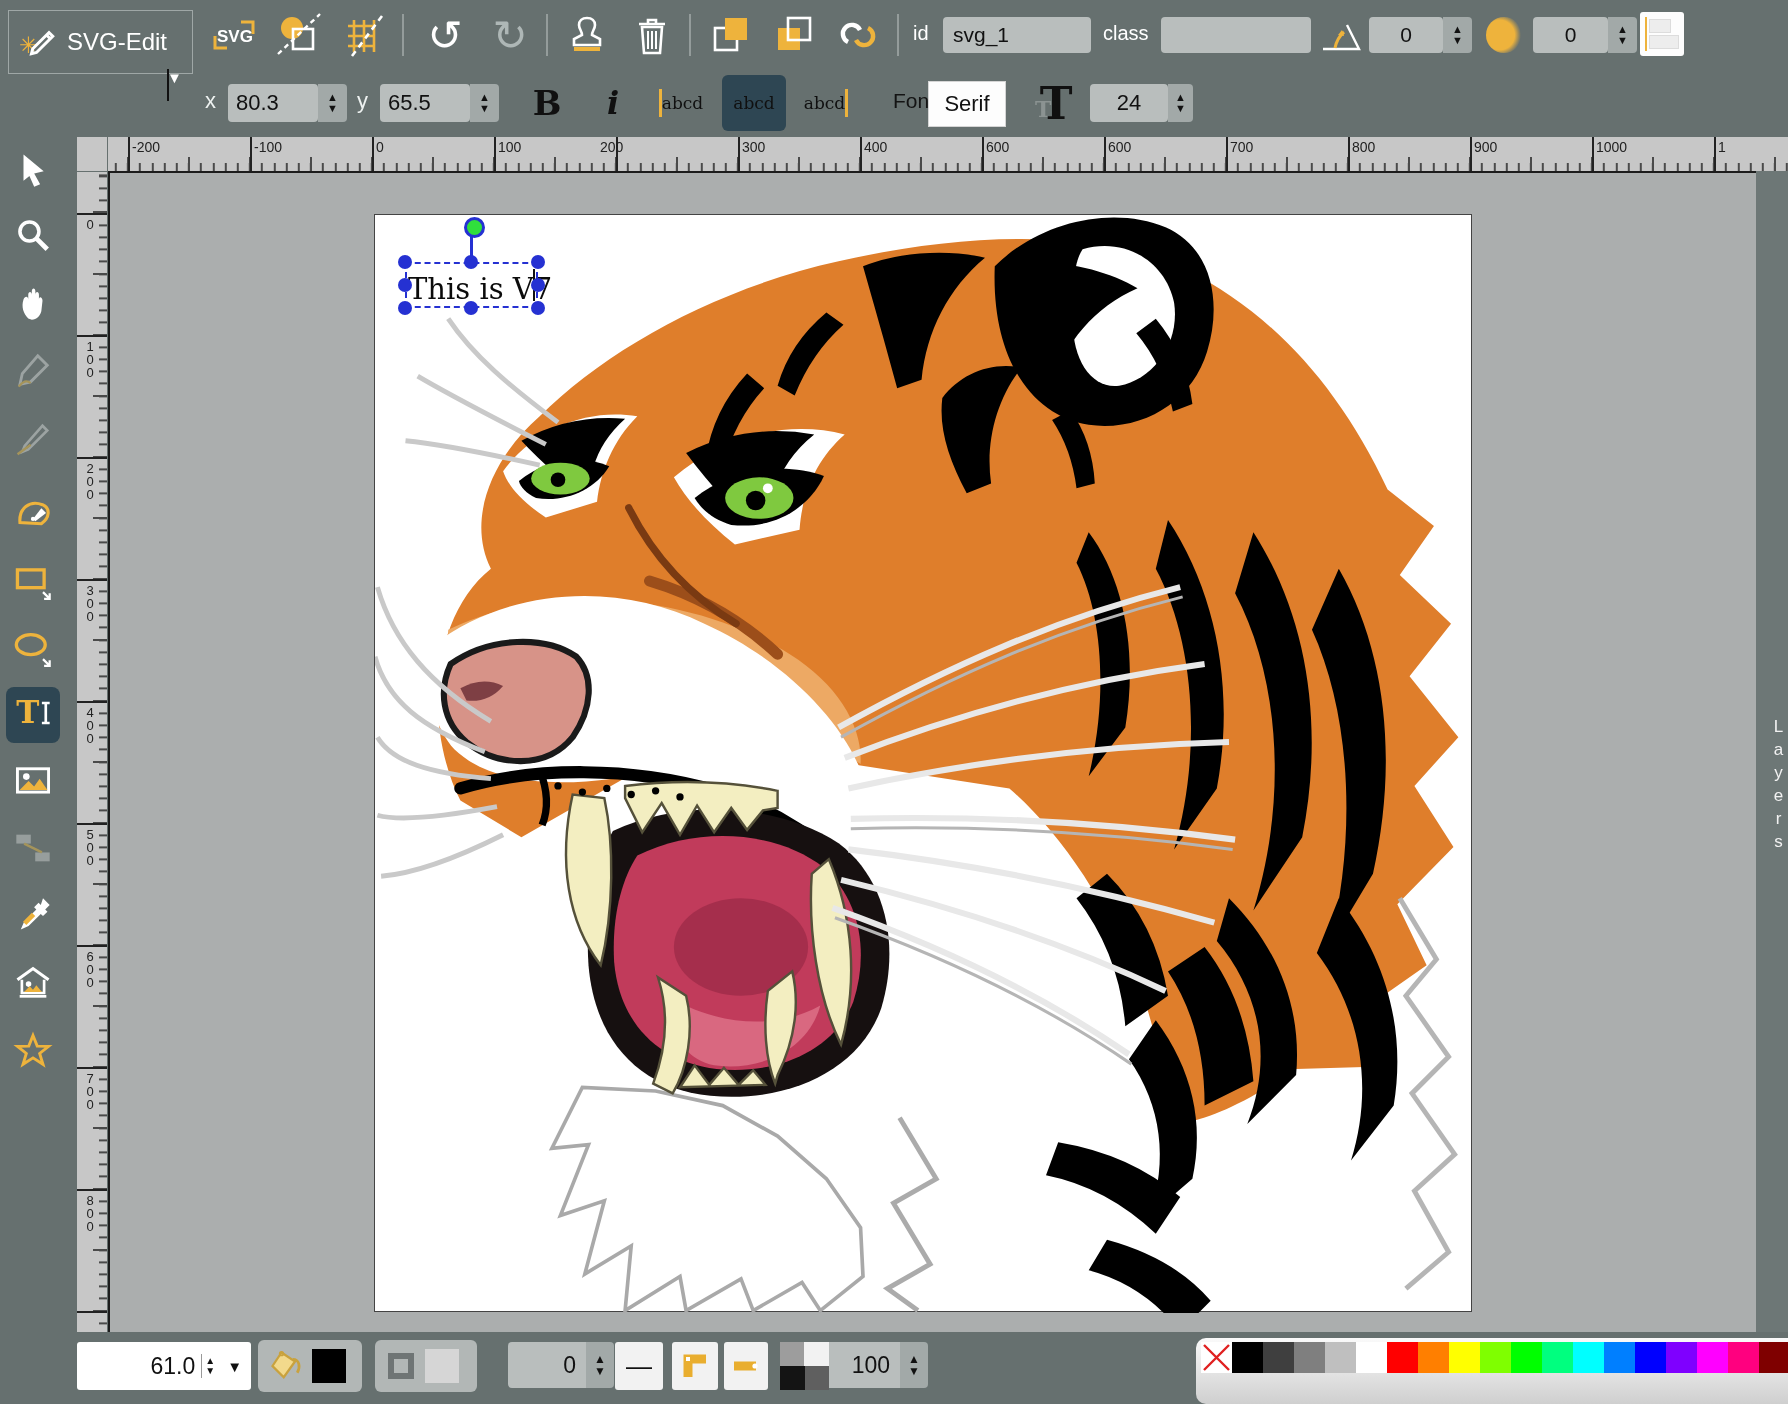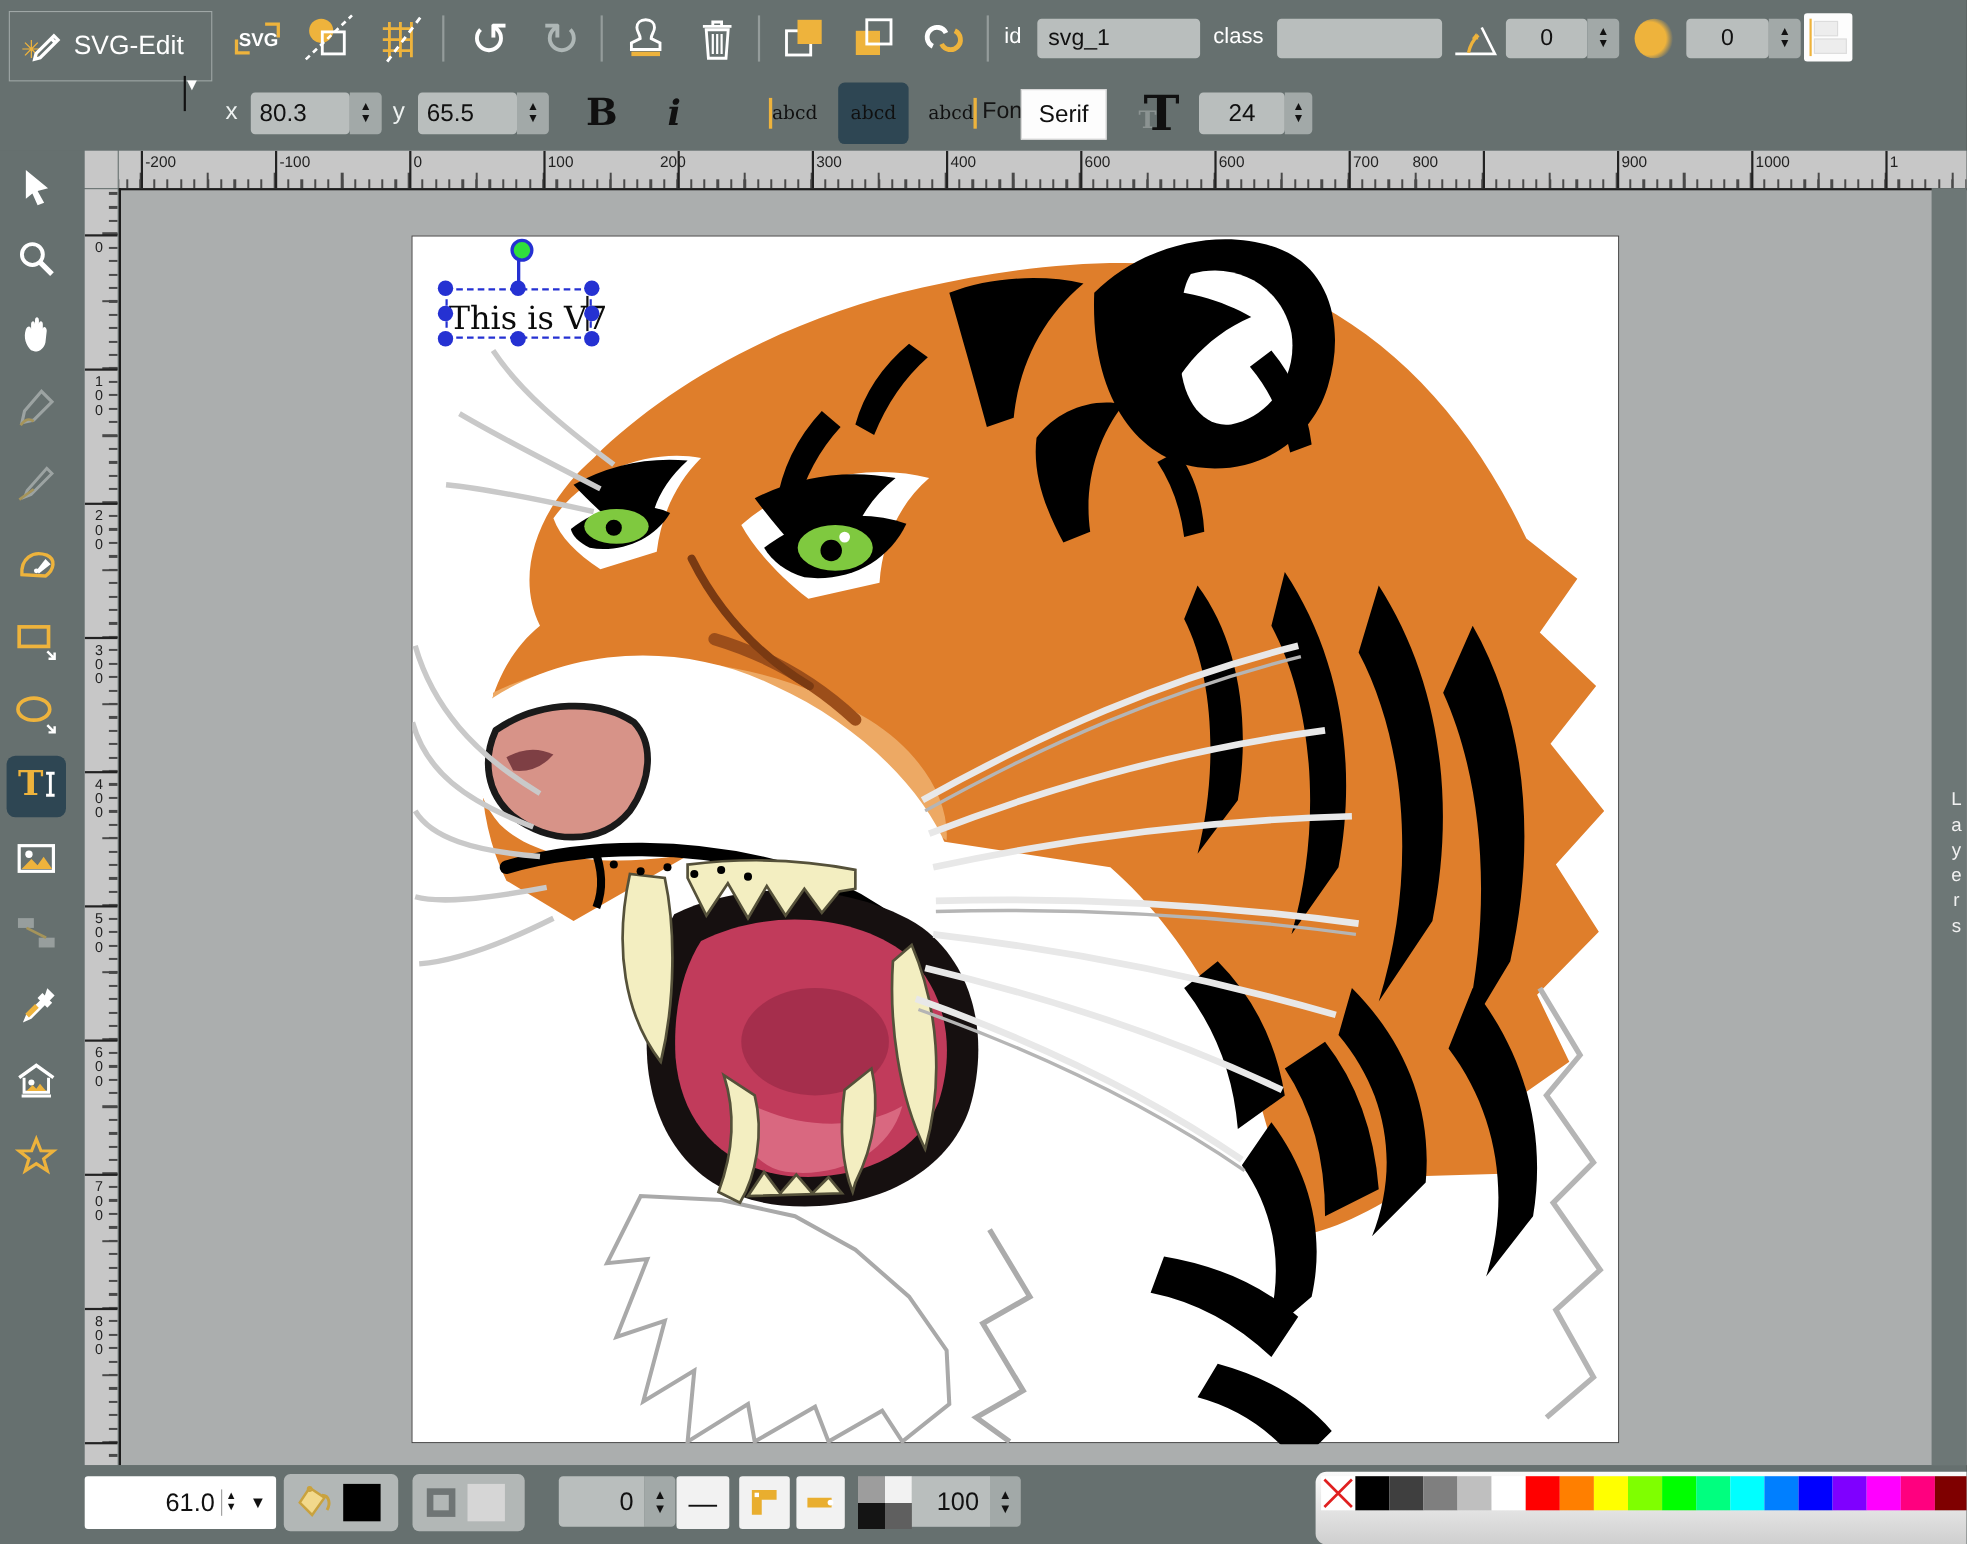--- a/index.html
+++ b/index.html
@@ -19,21 +19,21 @@
   .spin{position:absolute;top:17px;width:29px;height:36px;background:#a2a9a8;border-radius:0 4px 4px 0;
         display:flex;flex-direction:column;align-items:center;justify-content:center;cursor:pointer;}
   .spin span{font-size:11px;line-height:11px;color:#111;}
   .row2-label{position:absolute;top:88px;color:#eef2f1;font-size:22px;}
   .row2-input{top:84px;position:absolute;height:38px;background:#b9bebd;border:none;border-radius:4px;
               font-size:22px;color:#111;padding:0 8px;box-sizing:border-box;text-align:left;font-family:"Liberation Sans",sans-serif;}
   .spin2{top:84px;height:38px;}
   .glyph-btn{position:absolute;top:78px;height:50px;display:flex;align-items:center;justify-content:center;cursor:pointer;
              color:#101010;font-family:"DejaVu Serif",serif;}
   .anchor-btn{position:absolute;top:80px;height:46px;display:flex;align-items:center;justify-content:center;cursor:pointer;
-              font-family:"DejaVu Serif",serif;font-size:17px;color:#101010;border-radius:6px;margin-left:40px;}
+              font-family:"DejaVu Serif",serif;font-size:17px;color:#101010;border-radius:6px;}
   .anchor-btn.sel{background:#2e4653;}
   .ybar{display:inline-block;width:3px;height:28px;background:#eeb33c;vertical-align:middle;}
   .serif-btn{position:absolute;left:863px;top:81px;width:76px;height:44px;background:#fdfdfd;border:1px solid #d5d5d5;
              display:flex;align-items:center;justify-content:center;font-size:22px;color:#111;cursor:pointer;}
   
   .sidebar{position:absolute;left:0;top:137px;width:77px;height:1267px;background:#66706f;}
   .tool{position:absolute;left:6px;width:54px;height:56px;display:flex;align-items:center;justify-content:center;
         border-radius:8px;cursor:pointer;}
   .tool.sel{background:#2e4653;}
   .tool.dim{opacity:.55;}
@@ -376,21 +376,21 @@
       <span class="hlab" style="left: 634px;">300</span>
       <div class="hmajor" style="left: 752px;"></div>
       <span class="hlab" style="left: 756px;">400</span>
       <div class="hmajor" style="left: 874px;"></div>
       <span class="hlab" style="left: 878px;">600</span>
       <div class="hmajor" style="left: 996px;"></div>
       <span class="hlab" style="left: 1000px;">600</span>
       <div class="hmajor" style="left: 1118px;"></div>
       <span class="hlab" style="left: 1122px;">700</span>
       <div class="hmajor" style="left: 1240px;"></div>
-      <span class="hlab" style="left: 1176px;">800</span>
+      <span class="hlab" style="left: 1244px;">800</span>
       <div class="hmajor" style="left: 1362px;"></div>
       <span class="hlab" style="left: 1366px;">900</span>
       <div class="hmajor" style="left: 1484px;"></div>
       <span class="hlab" style="left: 1488px;">1000</span>
       <div class="hmajor" style="left: 1606px;"></div>
       <span class="hlab" style="left: 1610px;">1</span>
     </div>
   <div class="vruler" id="vruler">
     <div class="vmin"></div>
       <div class="vmed"></div>

